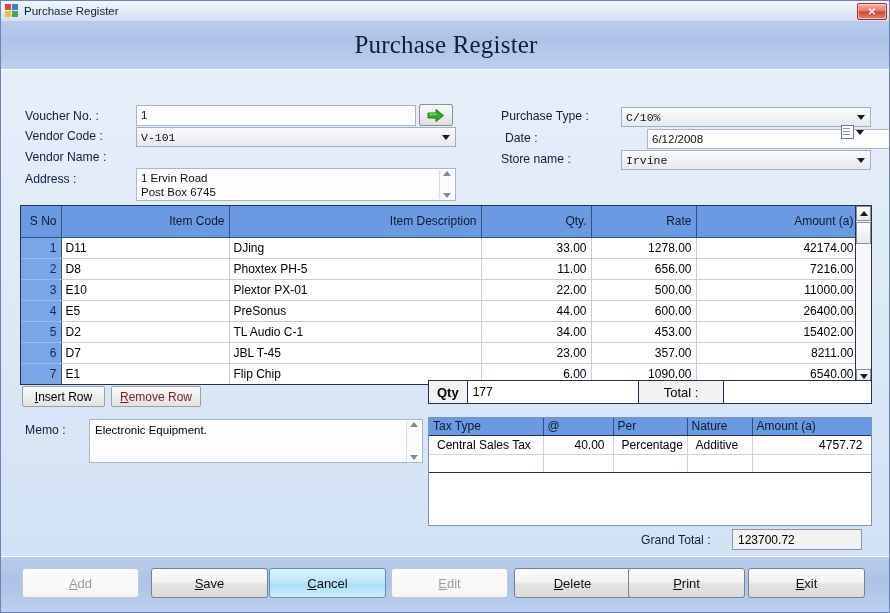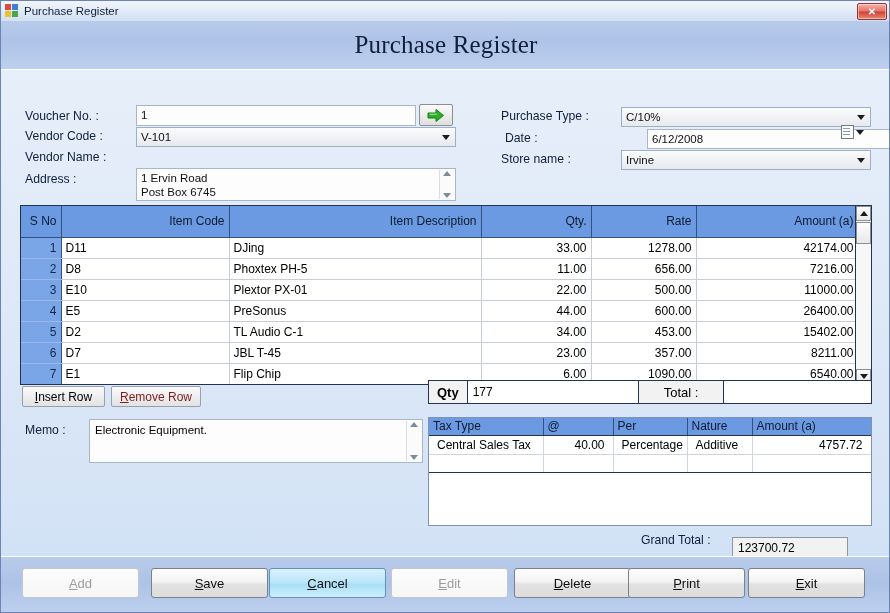--- a/index.html
+++ b/index.html
@@ -75,20 +75,21 @@
     padding: 2px 4px; line-height: 15px;
   }
   .combo {
     position: absolute; box-sizing: border-box;
     background: linear-gradient(to bottom,#fbfcfd 0%,#f0f2f5 50%,#e6e9ee 100%);
     border: 1px solid #9fb0c4;
     font-size: 11.5px; color: #111;
     padding: 2px 18px 2px 4px; line-height: 15px;
     display: flex; align-items: center;
     cursor: pointer;
+    font-family: Liberation Mono, monospace;
   }
   .combo .arrow {
     position: absolute; right: 5px; top: 50%; margin-top: -2px;
     width: 0; height: 0;
     border-left: 4px solid transparent; border-right: 4px solid transparent;
     border-top: 5px solid #1c1c1c;
   }
   .vsb {
     position: absolute; right: 1px; top: 1px; bottom: 1px; width: 14px;
     background: #fbfbfb; border-left: 1px solid #d8dde5;
@@ -223,23 +224,23 @@
   #taxgrid td {
     font-size: 12px; padding: 1px 8px; height: 19px; box-sizing: border-box;
     border-right: 1px solid #cfd5dd; border-bottom: 1px solid #cfd5dd;
     white-space: nowrap; overflow: hidden; background: #fff;
   }
   #taxgrid td.num { text-align: right; }
   #taxgrid .blankrow td { border-bottom: 1px solid #22344f; height: 18px; }
 
   
   #gt-field {
-    position: absolute; left: 731px; top: 528px; width: 116px; height: 21px;
+    position: absolute; left: 731px; top: 528px; width: 130px; height: 21px;
     box-sizing: border-box; background: #f2f2f2; border: 1px solid #8d959f;
-    font-size: 12px; padding: 2px 5px; line-height: 16px; margin-top: 8px;
+    font-size: 12px; padding: 2px 5px; line-height: 16px;
   }
 
   
   #footer {
     position: absolute; left: 0; bottom: 0; width: 890px; height: 55px;
     background: linear-gradient(to bottom,#b9cceb 0%,#adc2e7 45%,#bccfee 100%);
     border-top: 1px solid #ffffff;
   }
   .fbtn {
     position: absolute; top: 11px; width: 117px; height: 30px;

